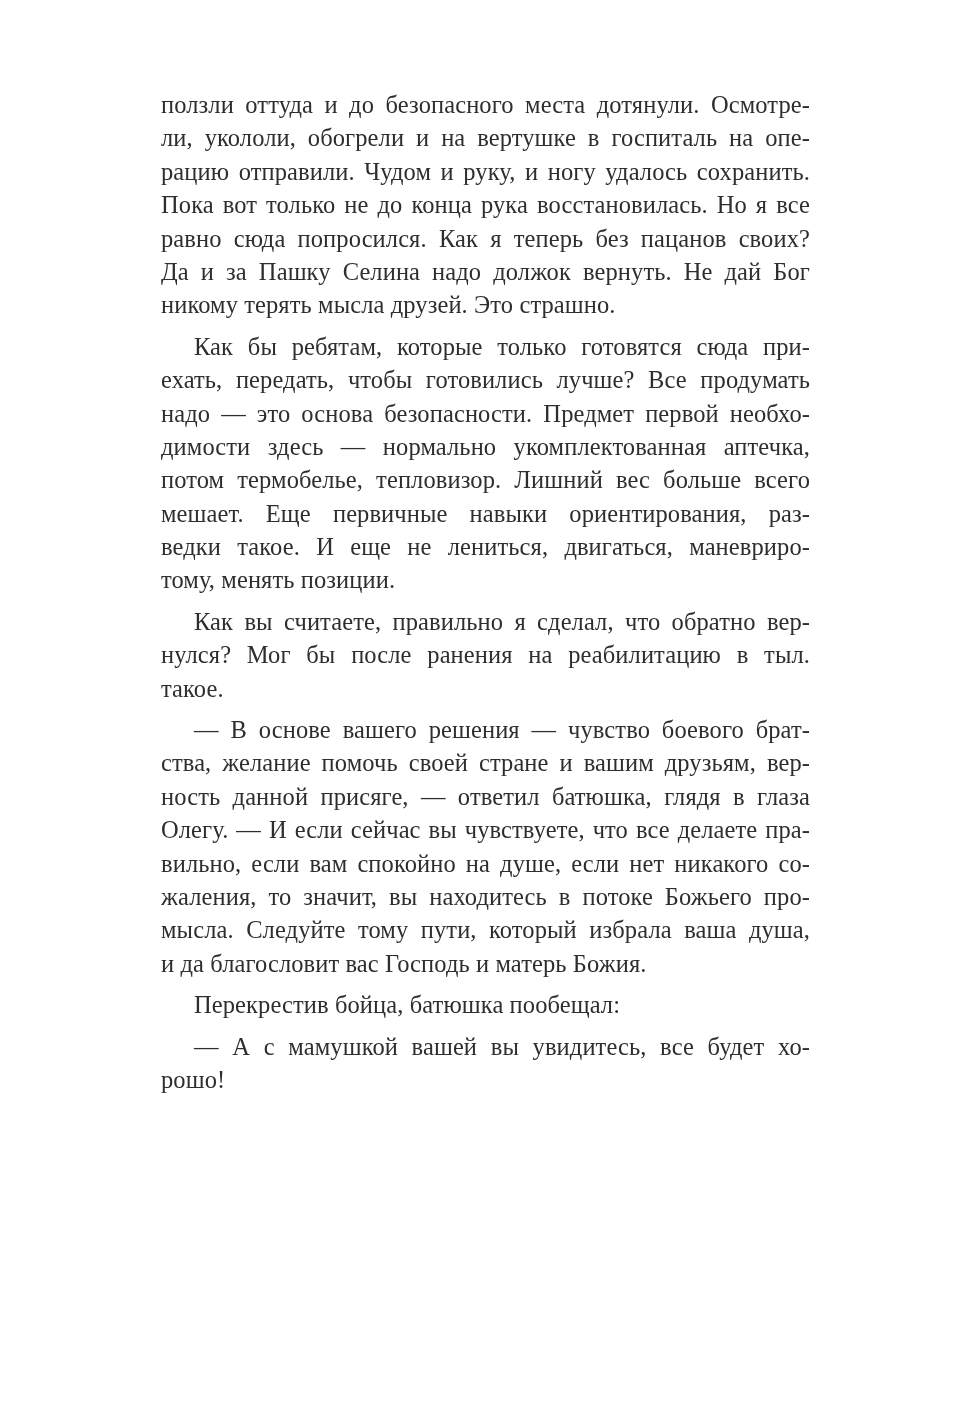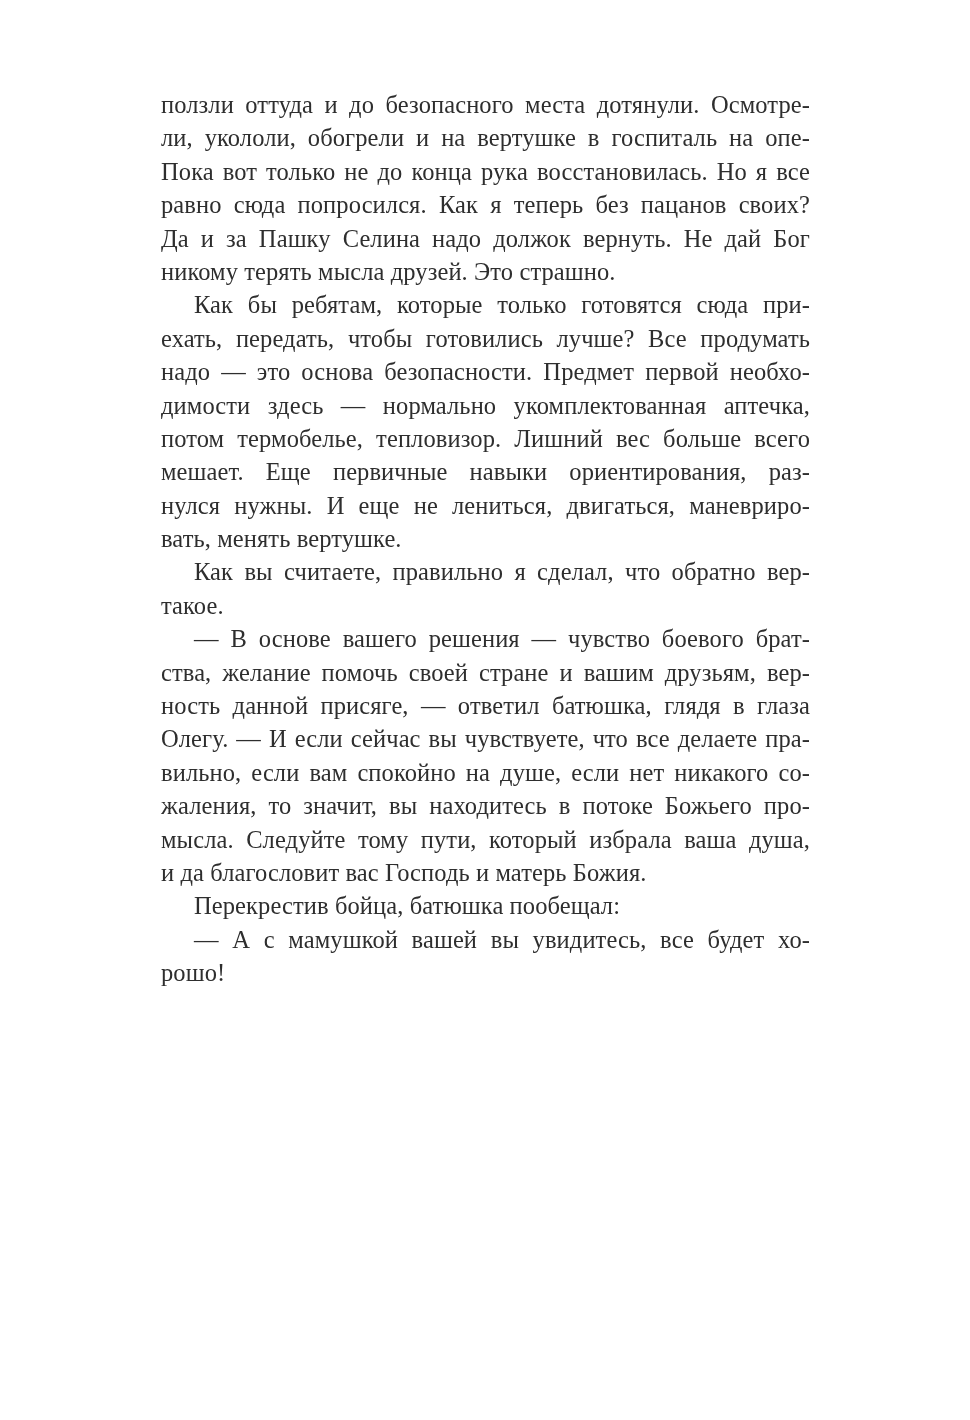--- a/index.html
+++ b/index.html
@@ -34,47 +34,50 @@
     text-align: justify;
     text-align-last: justify;
     white-space: normal;
     overflow: hidden;
   }
   .line.last {
     text-align-last: left;
   }
   .line.indent {
     text-indent: 33px;
+    margin-top: 8px;
   }
 </style>
 </head>
 <body>
 
 <div class="page">
   <div class="text-block" style="color: rgb(46, 46, 46);">
       <div class="paragraph">
         <div class="line">ползли оттуда и до безопасного места дотянули. Осмотре-</div>
         <div class="line">ли, укололи, обогрели и на вертушке в госпиталь на опе-</div>
+        <div class="line">рацию отправили. Чудом и руку, и ногу удалось сохранить.</div>
         <div class="line">Пока вот только не до конца рука восстановилась. Но я все</div>
         <div class="line">равно сюда попросился. Как я теперь без пацанов своих?</div>
         <div class="line">Да и за Пашку Селина надо должок вернуть. Не дай Бог</div>
         <div class="line last">никому терять мысла друзей. Это страшно.</div>
       </div>
       <div class="paragraph">
         <div class="line indent">Как бы ребятам, которые только готовятся сюда при-</div>
         <div class="line">ехать, передать, чтобы готовились лучше? Все продумать</div>
         <div class="line">надо — это основа безопасности. Предмет первой необхо-</div>
         <div class="line">димости здесь — нормально укомплектованная аптечка,</div>
         <div class="line">потом термобелье, тепловизор. Лишний вес больше всего</div>
         <div class="line">мешает. Еще первичные навыки ориентирования, раз-</div>
-        <div class="line">нулся нужны. И еще не лениться, двигаться, маневриро-</div>
-        <div class="line last">вать, менять вертушке.</div>
+        <div class="line">ведки такое. И еще не лениться, двигаться, маневриро-</div>
+        <div class="line last">тому, менять позиции.</div>
       </div>
       <div class="paragraph">
         <div class="line indent">Как вы считаете, правильно я сделал, что обратно вер-</div>
+        <div class="line">нулся? Мог бы после ранения на реабилитацию в тыл.</div>
         <div class="line last">такое.</div>
       </div>
       <div class="paragraph">
         <div class="line indent">— В основе вашего решения — чувство боевого брат-</div>
         <div class="line">ства, желание помочь своей стране и вашим друзьям, вер-</div>
         <div class="line">ность данной присяге, — ответил батюшка, глядя в глаза</div>
         <div class="line">Олегу. — И если сейчас вы чувствуете, что все делаете пра-</div>
         <div class="line">вильно, если вам спокойно на душе, если нет никакого со-</div>
         <div class="line">жаления, то значит, вы находитесь в потоке Божьего про-</div>
         <div class="line">мысла. Следуйте тому пути, который избрала ваша душа,</div>

